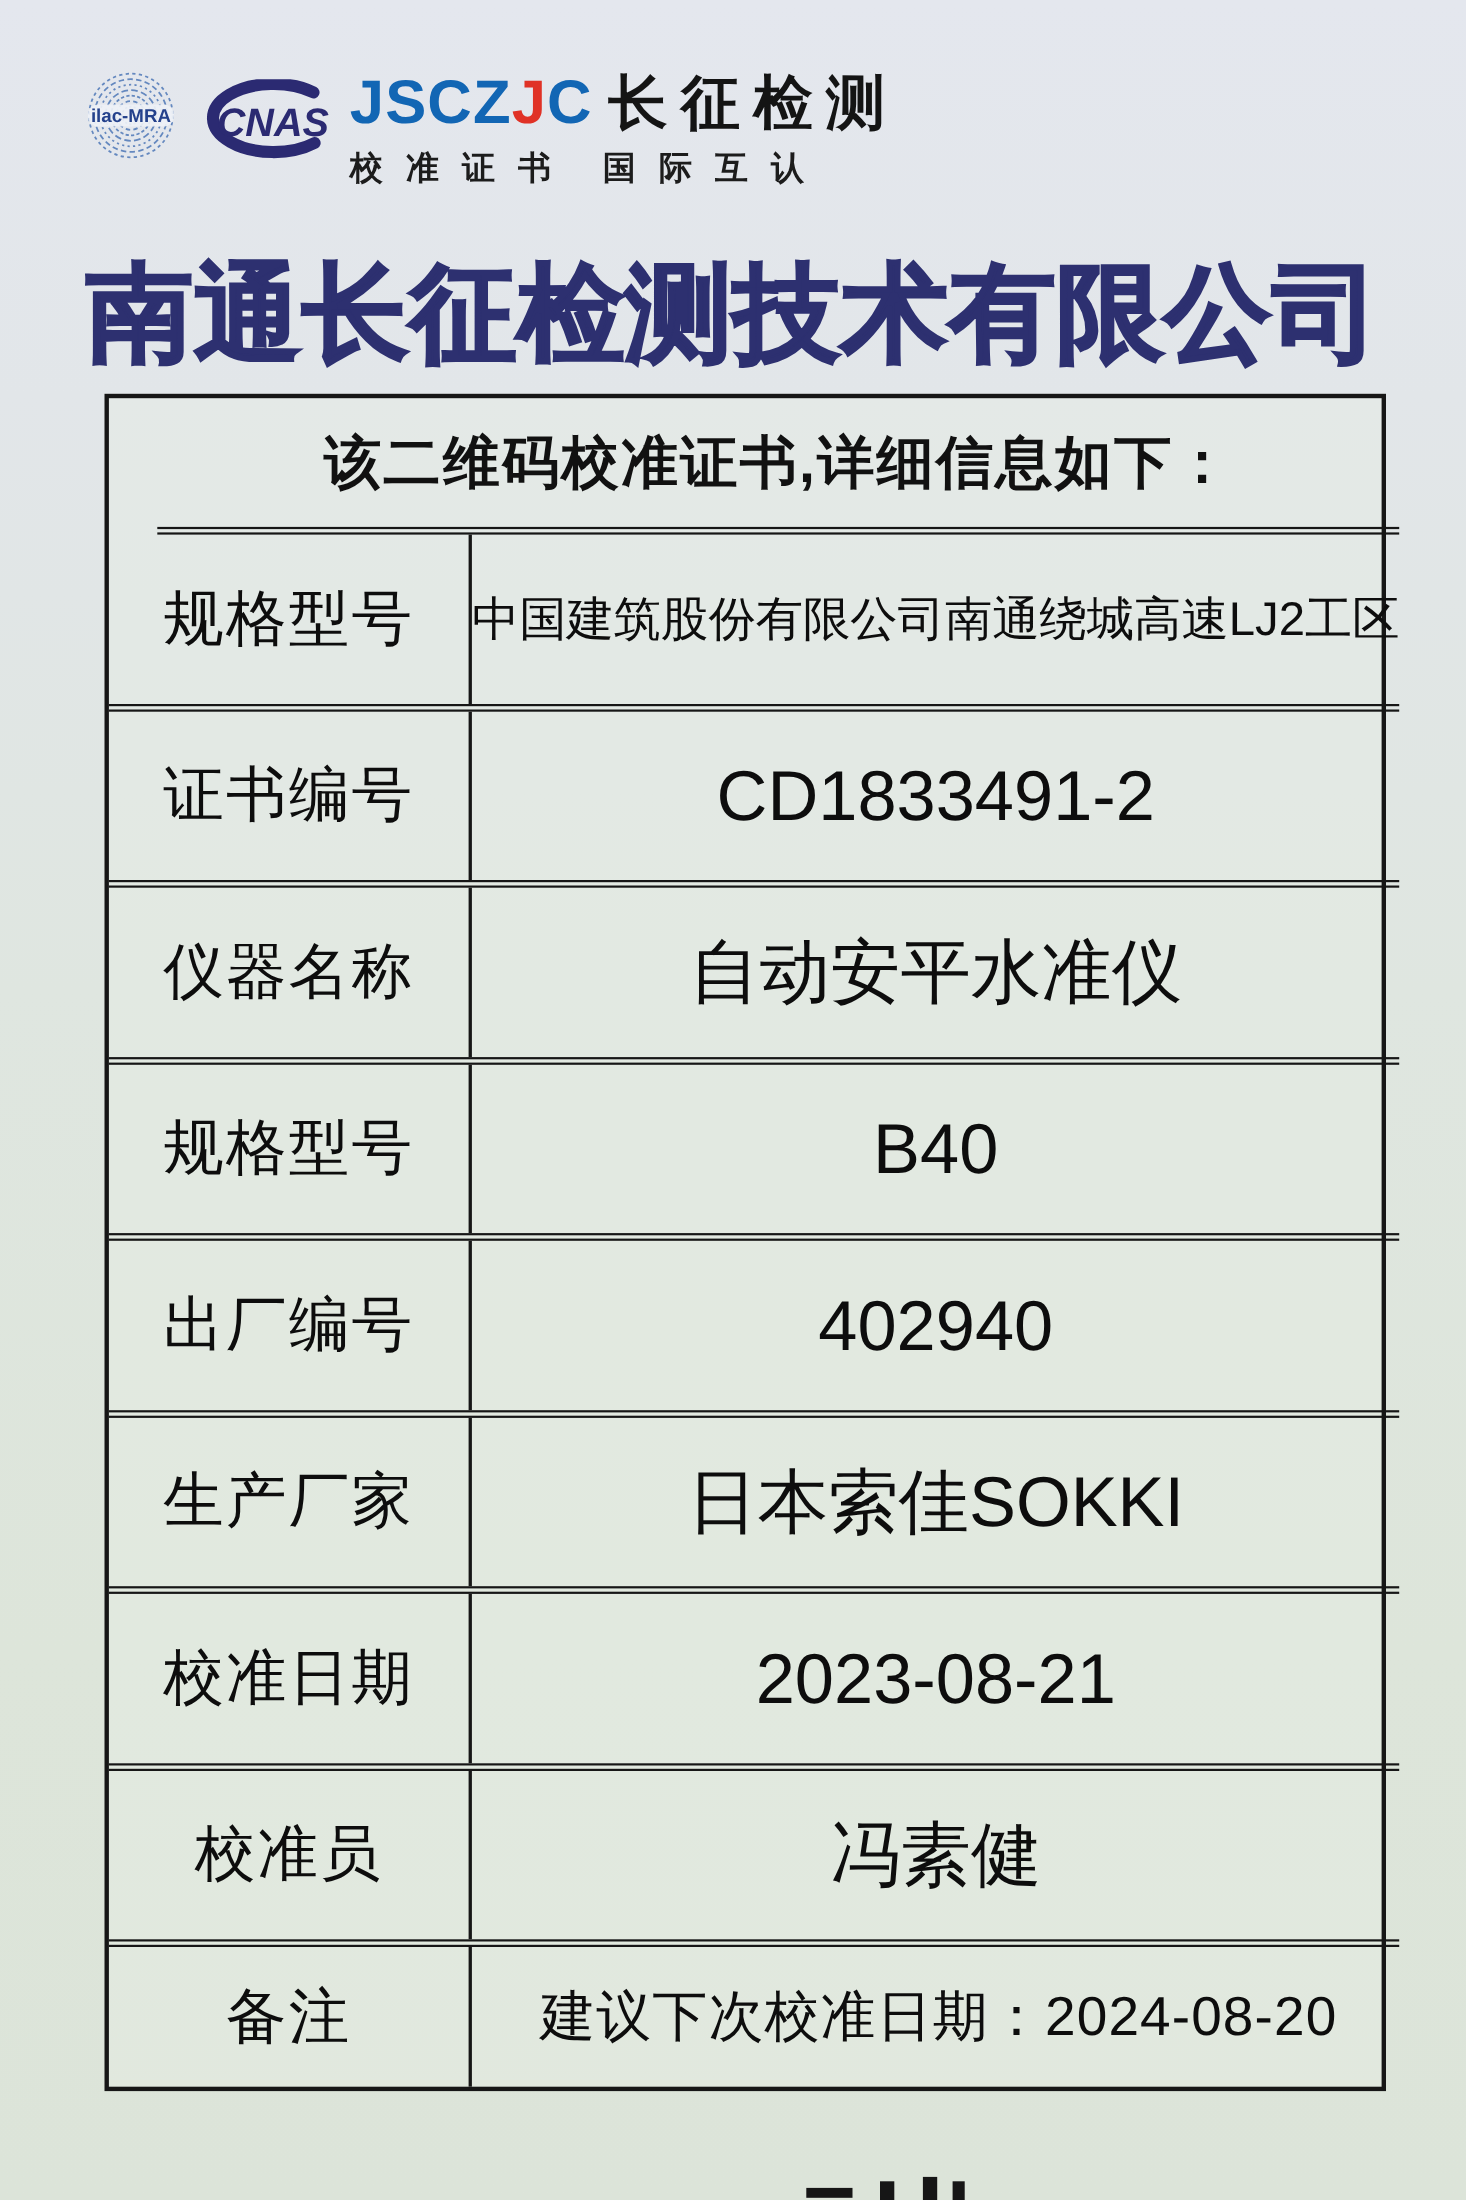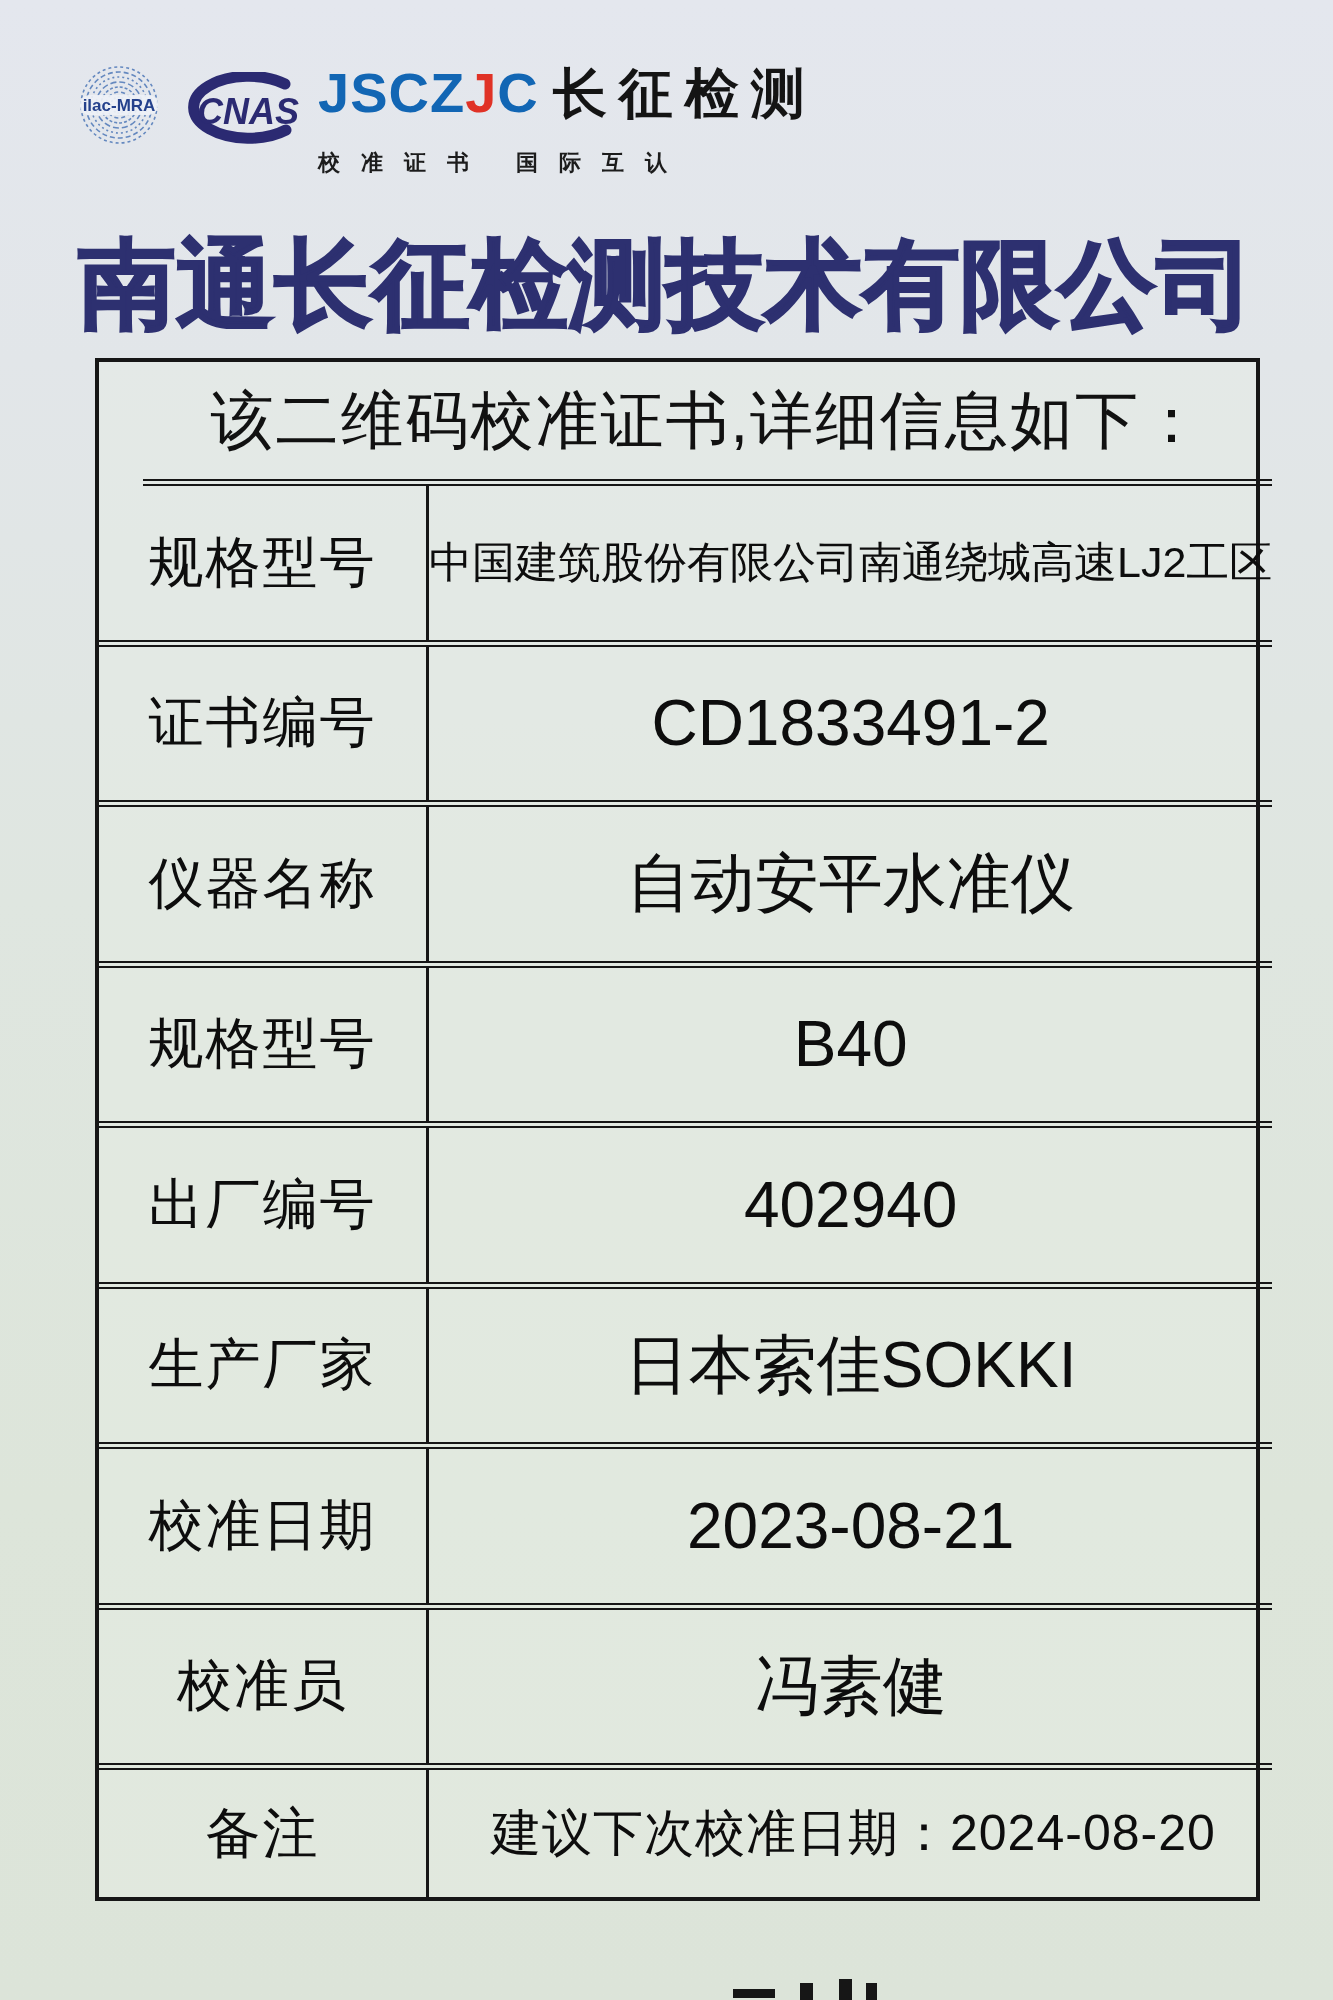--- a/index.html
+++ b/index.html
@@ -16,21 +16,21 @@
 
   
   .logo-strip { position:absolute; left:75px; top:56px; width:1180px; height:105px; }
   .ilac-badge { position:absolute; left:3px; top:8px; width:82px; height:82px; }
   .cnas-logo  { position:absolute; left:98px; top:16px; width:128px; height:74px; }
   .wordmark   { position:absolute; left:243px; top:2px; white-space:nowrap; }
   .wordmark-line1 { font-size:56px; font-weight:700; letter-spacing:1px; }
   .wm-blue { color:#1266b4; }
   .wm-red  { color:#e03226; }
   .wm-cn   { color:#141414; letter-spacing:12px; margin-left:14px; font-size:54px; }
-  .wordmark-line2 { margin-top:17px; font-size:22px; font-weight:700; color:#1c1c1c;
+  .wordmark-line2 { margin-top:2px; font-size:30px; font-weight:700; color:#1c1c1c;
                     letter-spacing:21px; display:flex; }
   .wordmark-line2 .gap { width:26px; }
 
   
   .company-title {
     position:absolute; left:0; top:212px; width:1333px; height:145px;
     line-height:145px; text-align:center;
     font-size:97px; font-weight:700; letter-spacing:1px;
     color:#2d3070; -webkit-text-stroke:2.5px #2d3070;
   }
@@ -38,21 +38,21 @@
   
   .cert-table {
     position:absolute; left:95px; top:358px; width:1165px; height:1543px;
     border:4px solid #161616;
     background: rgba(230,237,229,0.45);
     display:grid;
     grid-template-rows: 124px repeat(8, 160.5px) 1fr;
   }
   .t-header {
     display:flex; align-items:center; justify-content:center;
-    font-size:63px; font-weight:400; letter-spacing:2px;
+    font-size:52px; font-weight:700; letter-spacing:2px;
     border-bottom:7px double #161616;
     margin-left:44px;
   }
   .t-row { display:flex; border-bottom:7px double #161616; }
   .t-row:last-child { border-bottom:none;gap:48px; }
   .t-label {
     width:330px; flex:0 0 330px;
     border-right:3px solid #161616;
     display:flex; align-items:center; justify-content:center;
     font-size:55px; letter-spacing:2px; color:#0d0d0d;

